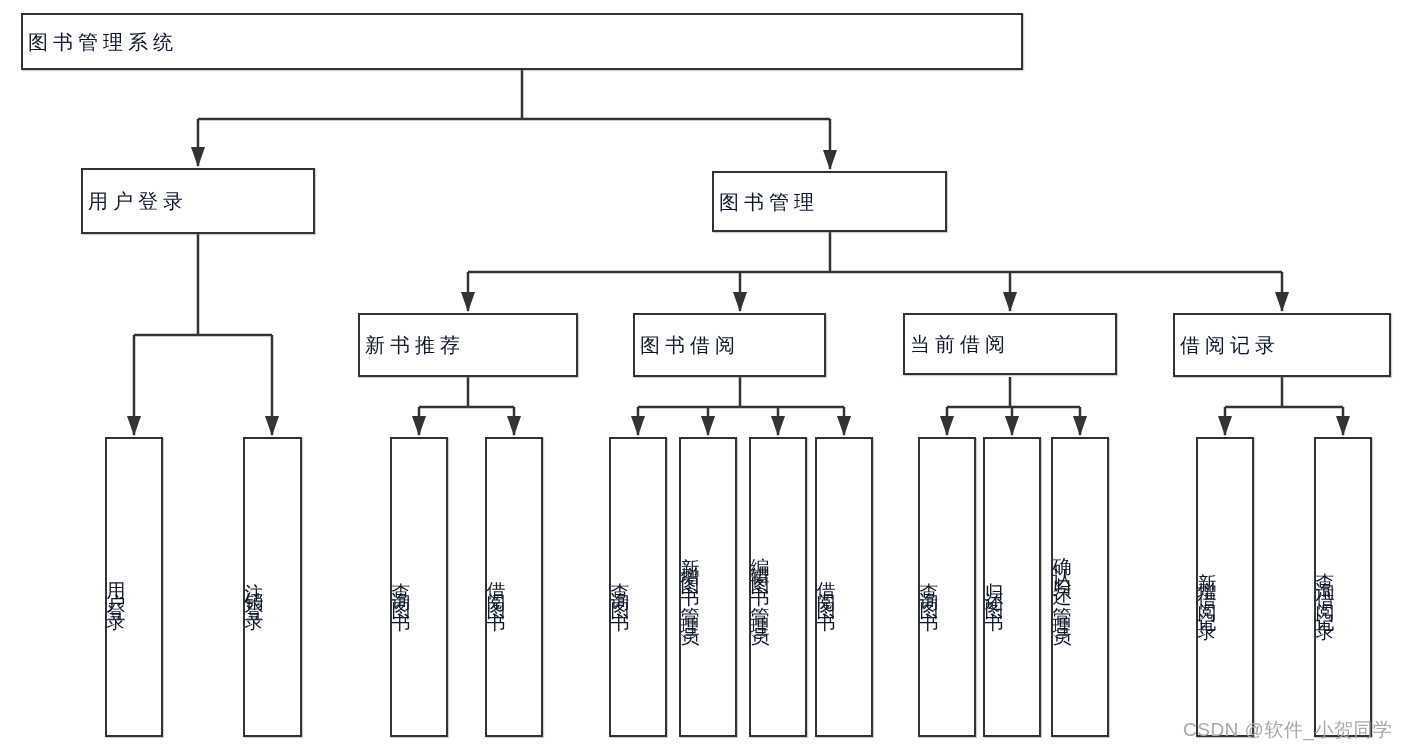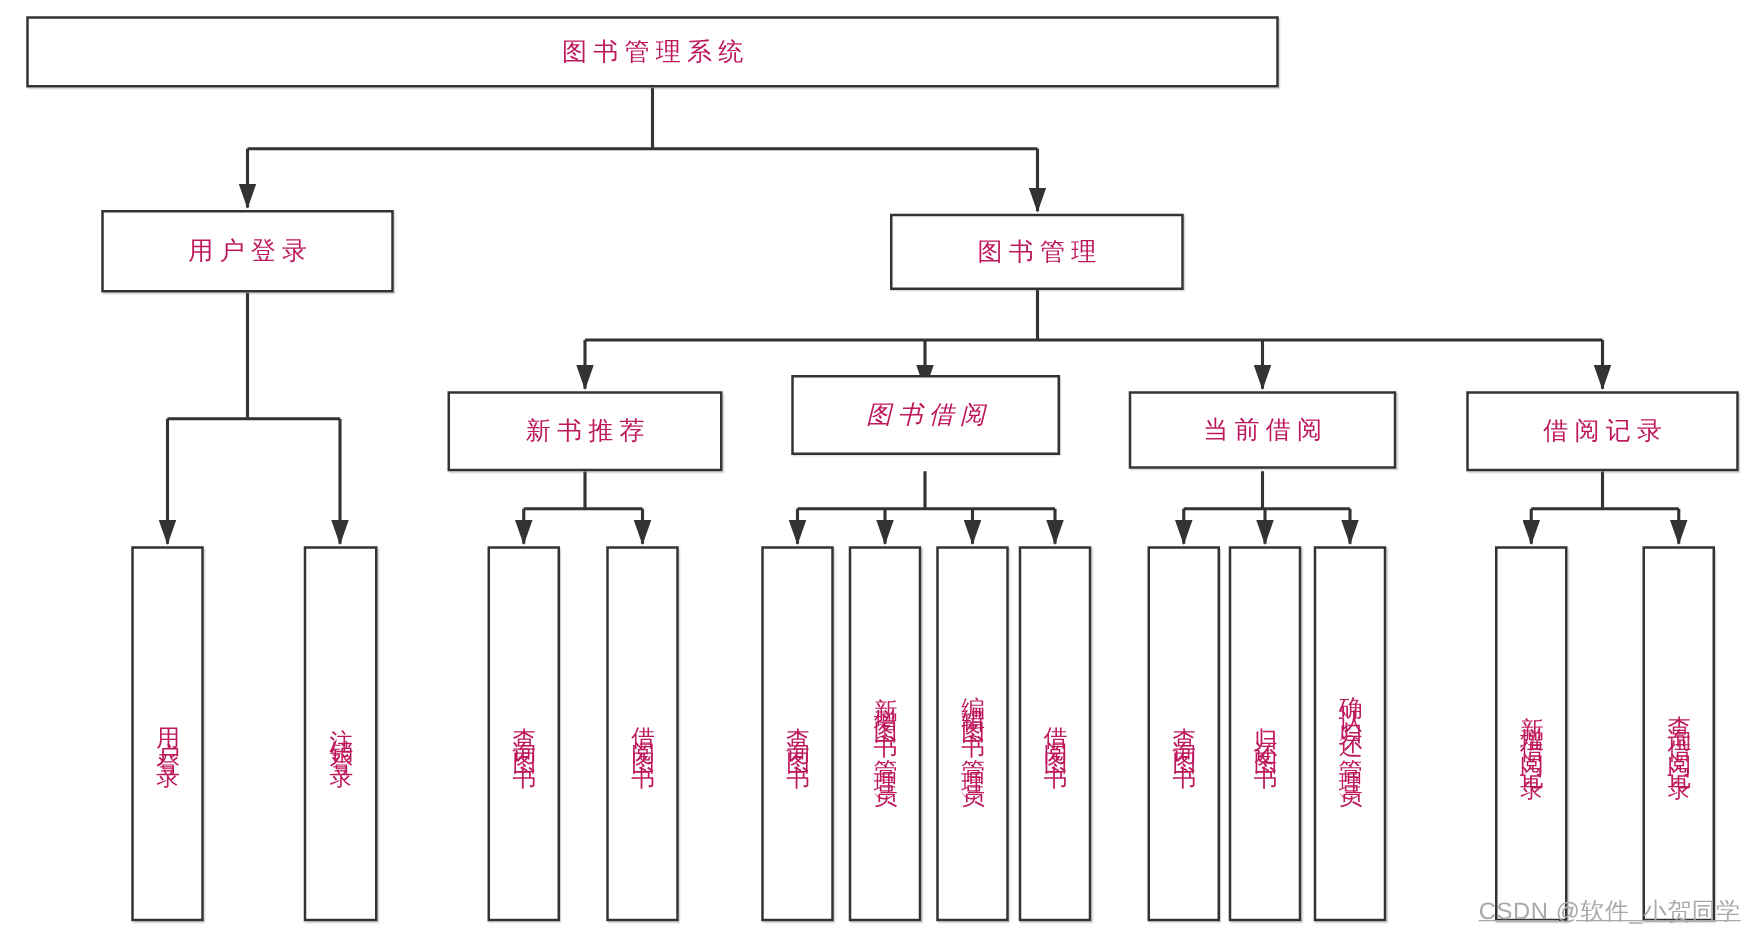--- a/index.html
+++ b/index.html
@@ -17,23 +17,22 @@
     width: 1405px; height: 747px;
     pointer-events: none;
   }
   .node {
     position: absolute;
     box-sizing: border-box;
     background: #ffffff;
     border: 2.5px solid #333333;
     display: flex;
     align-items: center;
-    justify-content: center;
     box-shadow: 1px 1px 1px rgba(120,120,120,0.35);
-    color: #be185d;
+    color: #0f172a;
   }
   .node.h span {
     font-size: 20px;
     letter-spacing: 5px;
     white-space: nowrap;
     line-height: 1;
     text-indent: 5px; 
   }
   .node.v span {
     writing-mode: vertical-rl;
@@ -46,21 +45,20 @@
   .watermark {
     position: absolute;
     left: 1183px;
     top: 719px;
     font-size: 19px;
     line-height: 22px;
     color: #a9a9ac;
     letter-spacing: 0.5px;
     white-space: nowrap;
     z-index: 5;
-    text-decoration: underline;
   }
 </style>
 </head>
 <body>
 
 <div class="diagram">
 
   <svg class="wires" width="1405" height="747" viewBox="0 0 1405 747" xmlns="http://www.w3.org/2000/svg">
     <defs>
       <marker id="arrow" viewBox="0 0 20 14" markerWidth="20" markerHeight="14" markerUnits="userSpaceOnUse" refX="19" refY="7" orient="auto">
@@ -110,21 +108,21 @@
   <div class="node h" style="left:81px; top:168px; width:234px; height:66px;">
     <span>用户登录</span>
   </div>
   <div class="node h" style="left:712px; top:171px; width:235px; height:61px;">
     <span>图书管理</span>
   </div>
 
   <div class="node h" style="left:358px; top:313px; width:220px; height:64px;">
     <span>新书推荐</span>
   </div>
-  <div class="node h" style="left:633px; top:300px; width:215px; height:64px;font-style:italic;">
+  <div class="node h" style="left:633px; top:313px; width:193px; height:64px;">
     <span>图书借阅</span>
   </div>
   <div class="node h" style="left:1173px; top:313px; width:218px; height:64px;">
     <span>借阅记录</span>
   </div>
   <div class="node h" style="left:903px; top:313px; width:214px; height:62px;">
     <span>当前借阅</span>
   </div>
 
   <div class="node v" style="left:105px; top:437px; width:58px; height:300px;">

